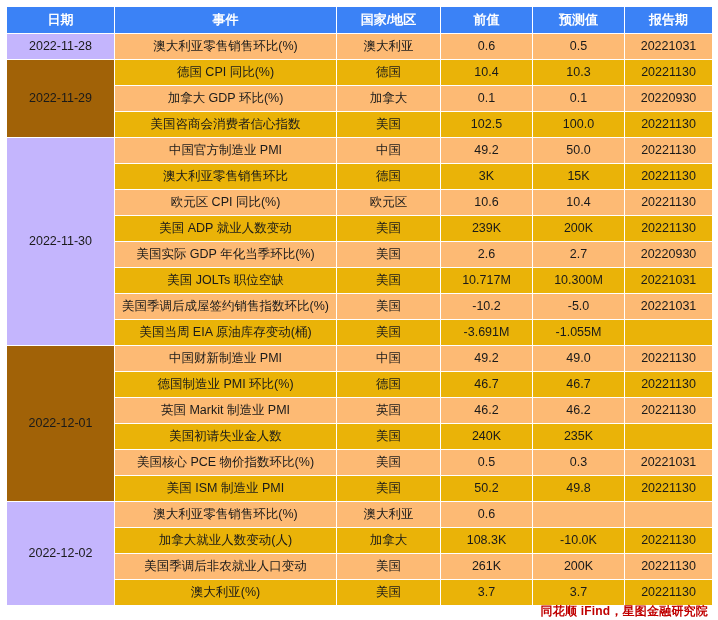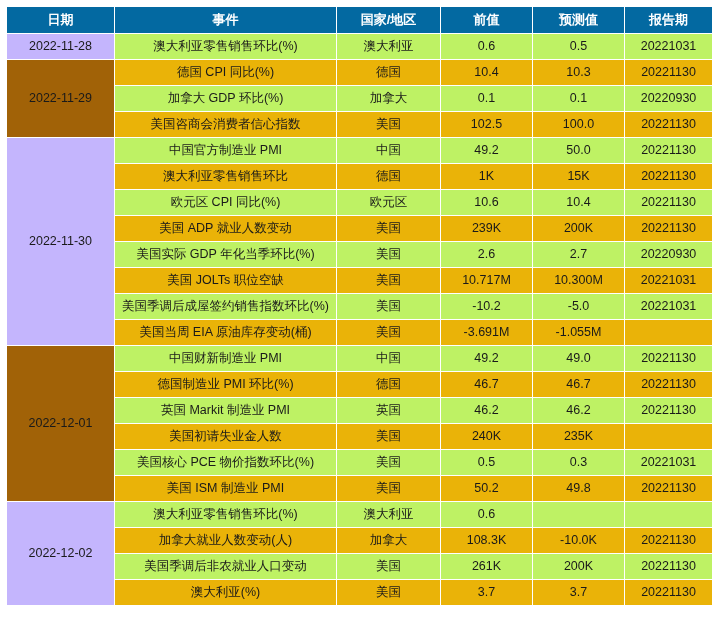--- a/index.html
+++ b/index.html
@@ -26,42 +26,42 @@
     table-layout: fixed;
   }
   table.econ col.c-date  { width: 108px; }
   table.econ col.c-event { width: 222px; }
   table.econ col.c-ctry  { width: 104px; }
   table.econ col.c-prev  { width: 92px; }
   table.econ col.c-fcst  { width: 92px; }
   table.econ col.c-rep   { width: 88px; }
 
   table.econ th {
-    background: #0369a1;
+    background: #3b82f6;
     color: #ffffff;
     font-size: 13px;
     font-weight: bold;
     height: 26px;
     line-height: 26px;
     padding: 0;
     text-align: center;
     border: 1px solid #ffffff;
   }
   table.econ td {
     font-size: 12.5px;
     color: #1a1a1a;
     height: 25px;
     line-height: 25px;
     padding: 0 2px;
     text-align: center;
     border: 1px solid #ffffff;
     overflow: hidden;
     white-space: nowrap;
   }
-  td.shade-a { background: #bef264; }
+  td.shade-a { background: #fdba74; }
   td.shade-b { background: #eab308; }
   td.date-a  { background: #c4b5fd; }
   td.date-b  { background: #a16207; }
   td.date-cell { font-size: 12.5px; }
 
   .footer {
     position: absolute;
     right: 10px;
     bottom: 6px;
     font-size: 12px;
@@ -128,21 +128,21 @@
           <td class="date-cell date-a" rowspan="8">2022-11-30</td>
           <td class="shade-a">中国官方制造业 PMI</td>
           <td class="shade-a">中国</td>
           <td class="shade-a">49.2</td>
           <td class="shade-a">50.0</td>
           <td class="shade-a">20221130</td>
         </tr>
         <tr>
           <td class="shade-b">澳大利亚零售销售环比</td>
           <td class="shade-b">德国</td>
-          <td class="shade-b">1K</td>
+          <td class="shade-b">3K</td>
           <td class="shade-b">15K</td>
           <td class="shade-b">20221130</td>
         </tr>
         <tr>
           <td class="shade-a">欧元区 CPI 同比(%)</td>
           <td class="shade-a">欧元区</td>
           <td class="shade-a">10.6</td>
           <td class="shade-a">10.4</td>
           <td class="shade-a">20221130</td>
         </tr>
@@ -249,13 +249,14 @@
         <tr>
           <td class="shade-b">澳大利亚(%)</td>
           <td class="shade-b">美国</td>
           <td class="shade-b">3.7</td>
           <td class="shade-b">3.7</td>
           <td class="shade-b">20221130</td>
         </tr>
       </tbody>
   </table>
 
+  <div class="footer">同花顺 iFind，星图金融研究院</div>
 </div>
 
 </body></html>

